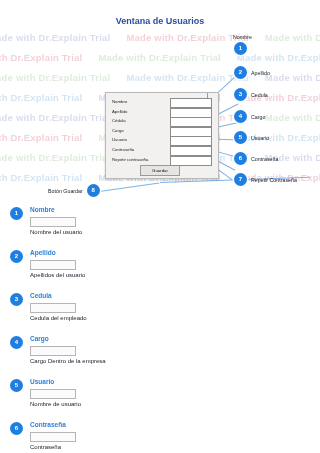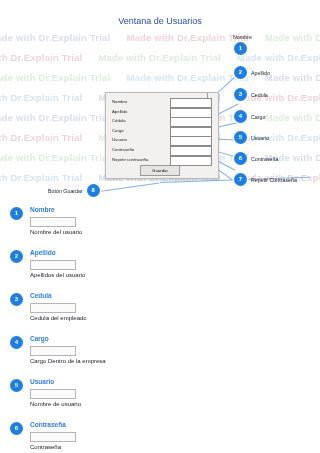--- a/index.html
+++ b/index.html
@@ -43,21 +43,21 @@
   .wm-c{color:#8fbf8a;}
   .wm-d{color:#6fa8d6;}
 
   
   .title{
     position:absolute;
     left:0; top:16px; width:320px;
     text-align:center;
     color:#2c4d9e;
     font-size:9px;
-    font-weight:normal;
+    font-weight:bold;
     z-index:6;
   }
 
   
   .shot{
     position:absolute;
     left:105px; top:92px;
     width:112px; height:85px;
     background:#f2f1f0;
     border:1px solid #b9b9b9;

